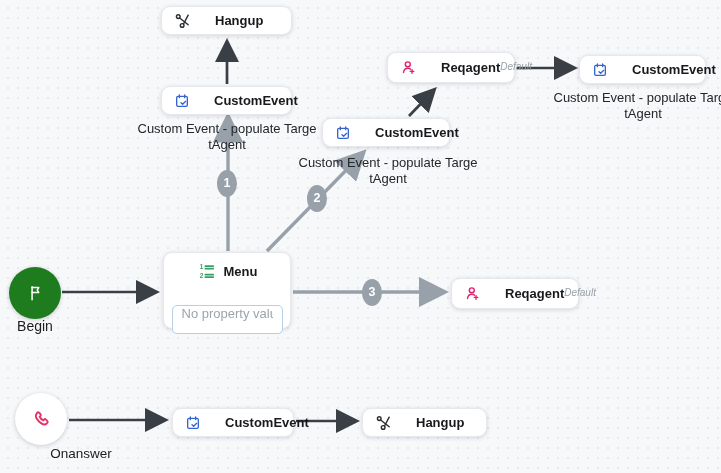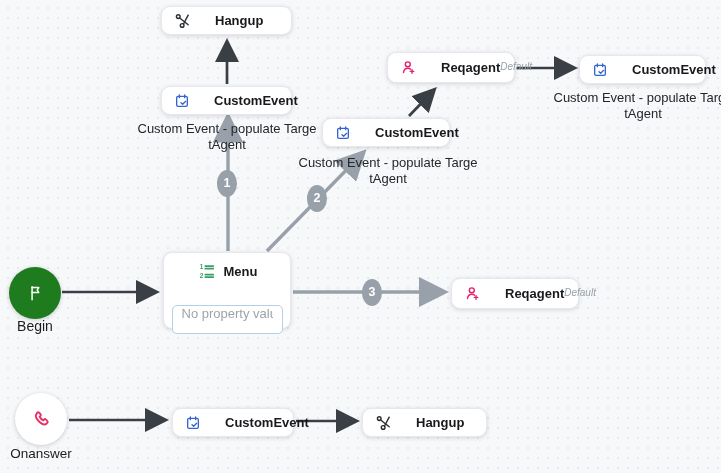--- a/index.html
+++ b/index.html
@@ -219,15 +219,15 @@
   </div>
   <div class="circle-label" style="left:5px;top:318px;width:60px;font-size:14px;">Begin</div>
 
   <div class="circle-node white" style="left:15px;top:393px;">
     <span class="icon">
       <svg viewBox="0 0 24 24" width="22" height="22" fill="none" stroke="#e8336a" stroke-width="2.1" stroke-linecap="round" stroke-linejoin="round">
         <path d="M7.7 5.2c.6-.6 1.6-.6 2.2 0l1.4 1.4c.6.6.6 1.6 0 2.2l-.8.8c.8 1.6 2.3 3.1 3.9 3.9l.8-.8c.6-.6 1.6-.6 2.2 0l1.4 1.4c.6.6.6 1.6 0 2.2l-.9.9c-1.2 1.2-3.6.9-5.9-.7-1.5-1-3.1-2.6-4.1-4.1-1.6-2.3-1.9-4.7-.7-5.9z"></path>
       </svg>
     </span>
   </div>
-  <div class="circle-label" style="left:1px;top:446px;width:80px;">Onanswer</div>
+  <div class="circle-label" style="left:1px;top:446px;width:80px;padding-left:40px;">Onanswer</div>
 
 </div>
 
 </body></html>

